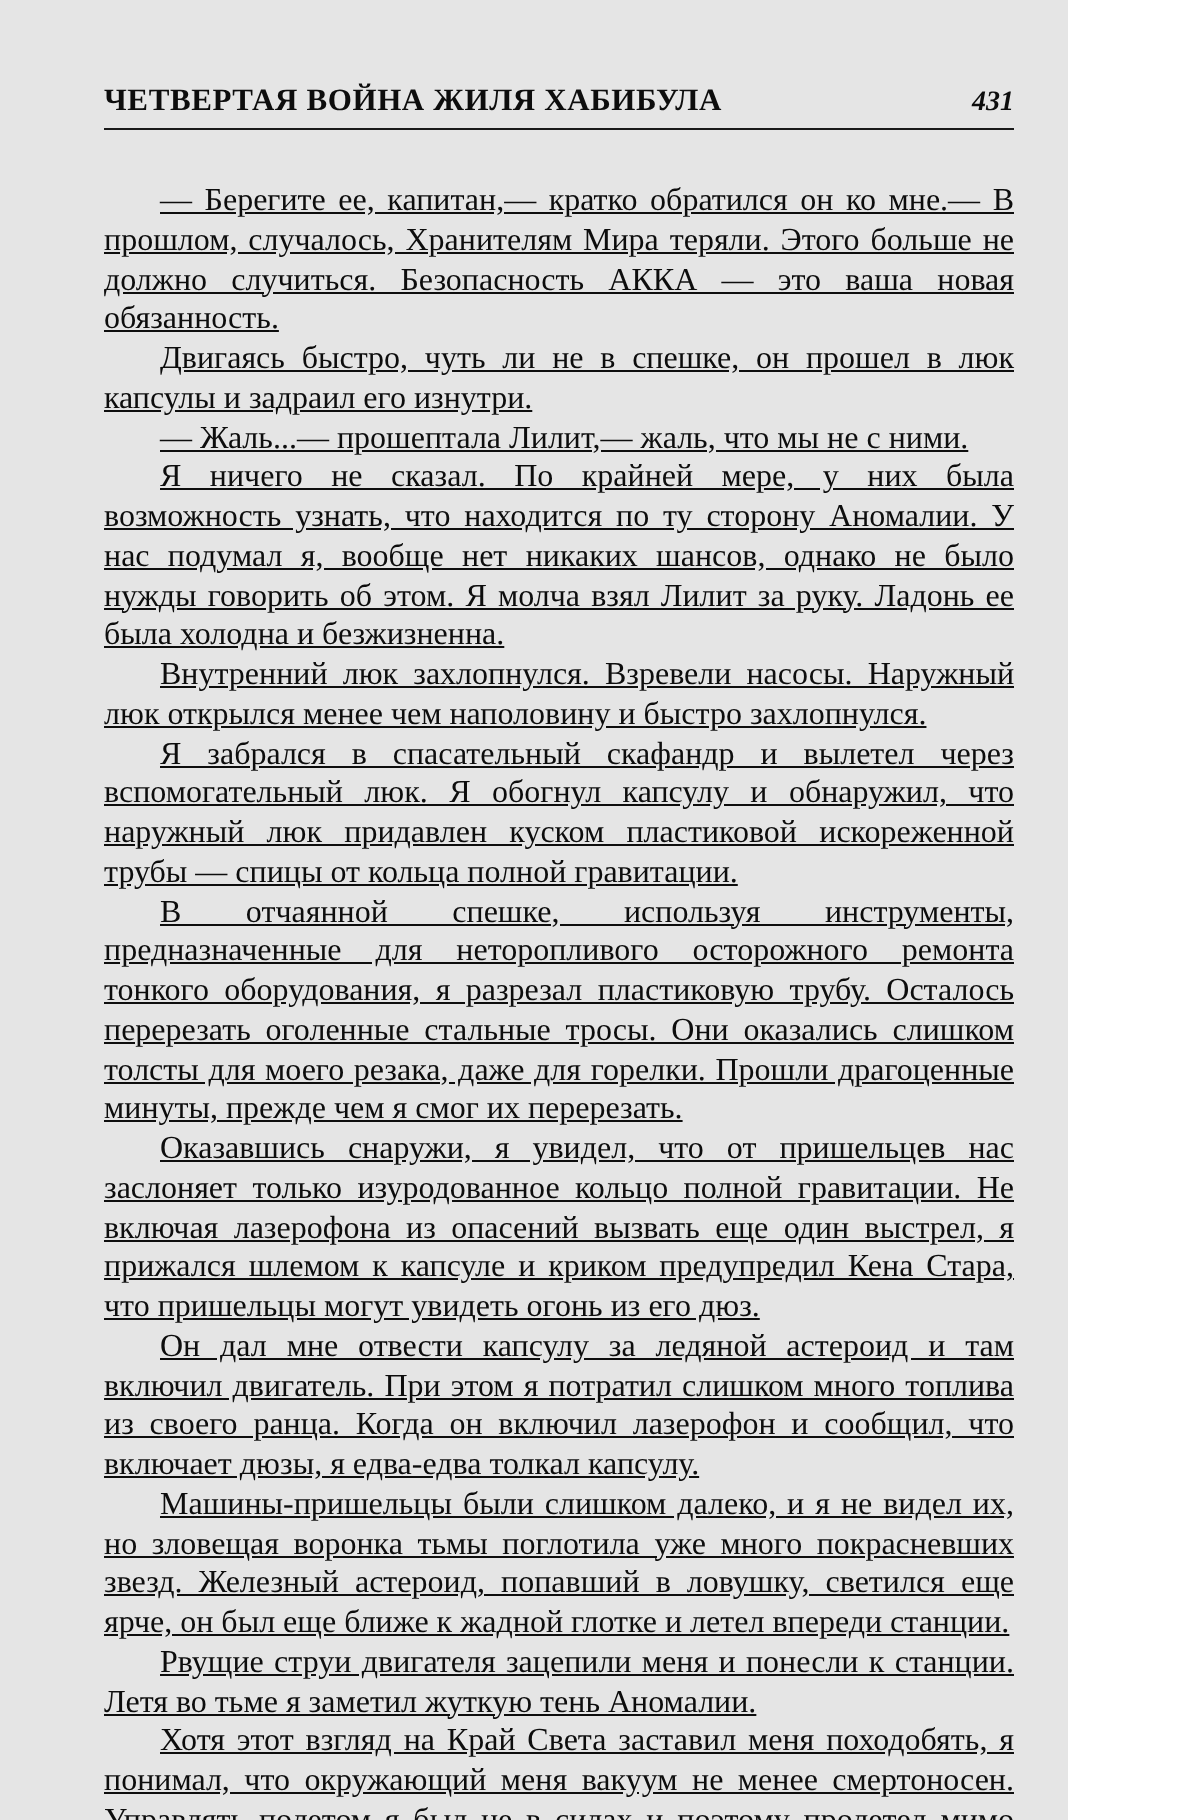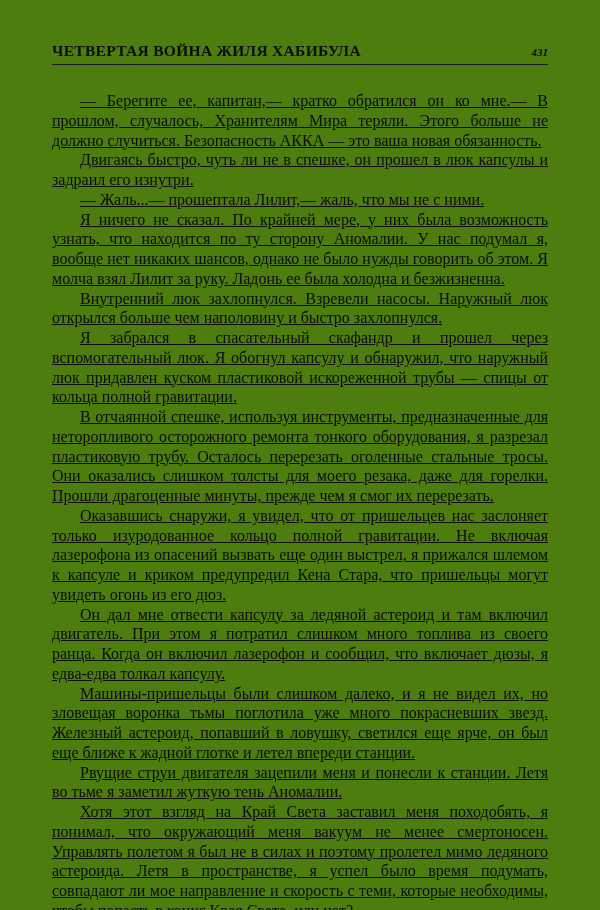--- a/index.html
+++ b/index.html
@@ -9,25 +9,25 @@
   body {
     width: 600px;
     height: 910px;
     background: #ffffff;
     font-family: "Liberation Serif", serif;
     color: #0d0d0d;
     overflow: hidden;
   }
   .page {
     position: relative;
-    width: 600px;
+    width: 534px;
     height: 910px;
     box-sizing: border-box;
-    padding: 42px 52px 30px 52px;
-    background: #4d7c0f;
+    padding: 42px 27px 30px 52px;
+    background: #e5e5e5;
   }
   .header {
     display: flex;
     align-items: baseline;
     justify-content: space-between;
     padding: 0 0 4px 0;
     border-bottom: 1.6px solid #1a1a1a;
     margin-bottom: 26px;
   }
   .header-title {
@@ -35,21 +35,21 @@
     font-weight: bold;
     font-size: 15.5px;
     letter-spacing: 0.3px;
     text-transform: uppercase;
     white-space: nowrap;
   }
   .header-page-number {
     font-family: "Liberation Serif", serif;
     font-style: italic;
     font-weight: bold;
-    font-size: 11px;
+    font-size: 14px;
   }
   .body-text {
     font-size: 16px;
     line-height: 1.235;
     text-align: justify;
     text-justify: inter-word;
     hyphens: none;
     text-decoration: underline;
   }
   .body-text p {
@@ -65,22 +65,22 @@
   <div class="header">
     <div class="header-title">ЧЕТВЕРТАЯ ВОЙНА ЖИЛЯ ХАБИБУЛА</div>
     <div class="header-page-number">431</div>
   </div>
 
   <div class="body-text">
     <p>— Берегите ее, капитан,— кратко обратился он ко мне.— В прошлом, случалось, Хранителям Мира теряли. Этого больше не должно случиться. Безопасность АККА — это ваша новая обязанность.</p>
     <p>Двигаясь быстро, чуть ли не в спешке, он прошел в люк капсулы и задраил его изнутри.</p>
     <p>— Жаль...— прошептала Лилит,— жаль, что мы не с ними.</p>
     <p>Я ничего не сказал. По крайней мере, у них была возможность узнать, что находится по ту сторону Аномалии. У нас подумал я, вообще нет никаких шансов, однако не было нужды говорить об этом. Я молча взял Лилит за руку. Ладонь ее была холодна и безжизненна.</p>
-    <p>Внутренний люк захлопнулся. Взревели насосы. Наружный люк открылся больше чем наполовину и быстро захлопнулся.</p>
-    <p>Я забрался в спасательный скафандр и прошел через вспомогательный люк. Я обогнул капсулу и обнаружил, что наружный люк придавлен куском пластиковой искореженной трубы — спицы от кольца полной гравитации.</p>
+    <p>Внутренний люк захлопнулся. Взревели насосы. Наружный люк открылся менее чем наполовину и быстро захлопнулся.</p>
+    <p>Я забрался в спасательный скафандр и вылетел через вспомогательный люк. Я обогнул капсулу и обнаружил, что наружный люк придавлен куском пластиковой искореженной трубы — спицы от кольца полной гравитации.</p>
     <p>В отчаянной спешке, используя инструменты, предназначенные для неторопливого осторожного ремонта тонкого оборудования, я разрезал пластиковую трубу. Осталось перерезать оголенные стальные тросы. Они оказались слишком толсты для моего резака, даже для горелки. Прошли драгоценные минуты, прежде чем я смог их перерезать.</p>
     <p>Оказавшись снаружи, я увидел, что от пришельцев нас заслоняет только изуродованное кольцо полной гравитации. Не включая лазерофона из опасений вызвать еще один выстрел, я прижался шлемом к капсуле и криком предупредил Кена Стара, что пришельцы могут увидеть огонь из его дюз.</p>
     <p>Он дал мне отвести капсулу за ледяной астероид и там включил двигатель. При этом я потратил слишком много топлива из своего ранца. Когда он включил лазерофон и сообщил, что включает дюзы, я едва-едва толкал капсулу.</p>
     <p>Машины-пришельцы были слишком далеко, и я не видел их, но зловещая воронка тьмы поглотила уже много покрасневших звезд. Железный астероид, попавший в ловушку, светился еще ярче, он был еще ближе к жадной глотке и летел впереди станции.</p>
     <p>Рвущие струи двигателя зацепили меня и понесли к станции. Летя во тьме я заметил жуткую тень Аномалии.</p>
     <p>Хотя этот взгляд на Край Света заставил меня походобять, я понимал, что окружающий меня вакуум не менее смертоносен. Управлять полетом я был не в силах и поэтому пролетел мимо ледяного астероида. Летя в пространстве, я успел было время подумать, совпадают ли мое направление и скорость с теми, которые необходимы, чтобы попасть в конус Края Света, или нет?</p>
   </div>
 
 </div>
 

